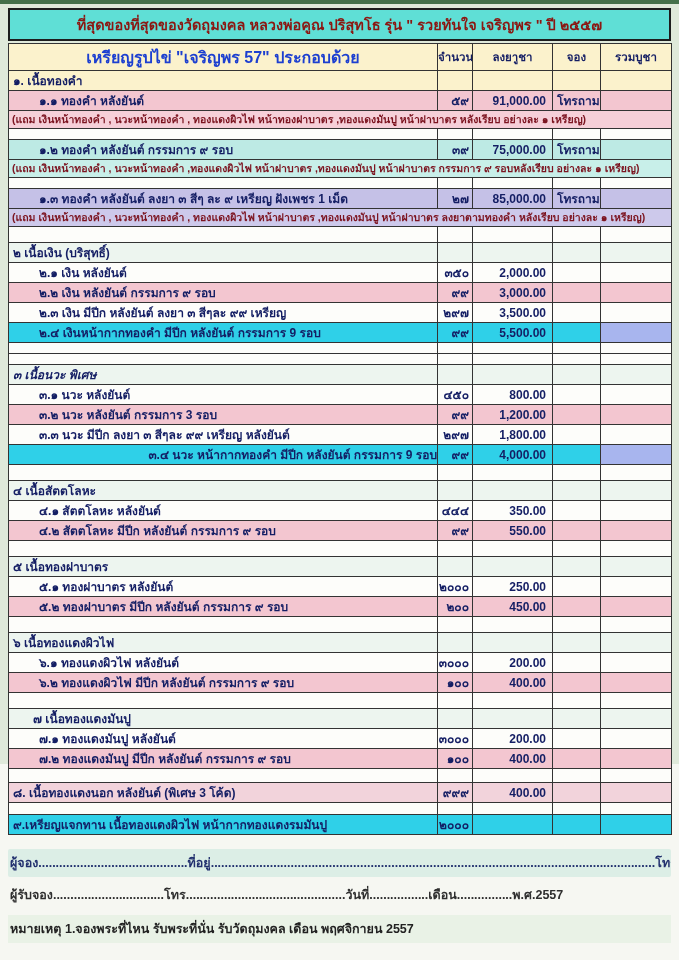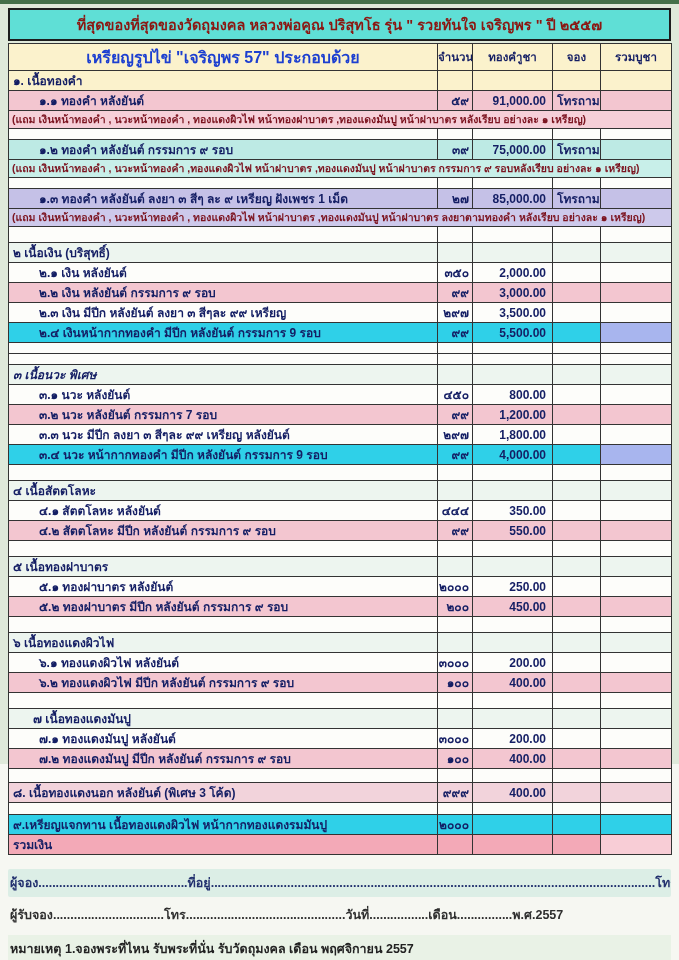--- a/index.html
+++ b/index.html
@@ -81,21 +81,21 @@
       <col class="c-item">
         <col class="c-qty">
         <col class="c-price">
         <col class="c-book">
         <col class="c-total">
     </colgroup>
     <thead>
       <tr>
         <th class="ph">เหรียญรูปไข่ "เจริญพร 57" ประกอบด้วย</th>
         <th class="ch">จำนวน</th>
-        <th class="ch">ทองคำูชา</th>
+        <th class="ch">ลงยาูชา</th>
         <th class="ch">จอง</th>
         <th class="ch">รวมบูชา</th>
       </tr>
     </thead>
     <tbody>
         <tr class="r-section">
           <td class="lbl" style="background: rgb(251, 242, 204);">๑. เนื้อทองคำ</td>
           <td class="qty" style="background: rgb(251, 242, 204);"></td>
           <td class="price" style="background: rgb(251, 242, 204);"></td>
           <td class="book" style="background: rgb(251, 242, 204);"></td>
@@ -209,35 +209,35 @@
           <td class="total" style="background: rgb(237, 245, 239);"></td>
         </tr>
         <tr class="r-item">
           <td class="lbl ind" style="background: rgb(253, 253, 250);">๓.๑   นวะ หลังยันต์</td>
           <td class="qty" style="background: rgb(253, 253, 250);">๔๕๐</td>
           <td class="price" style="background: rgb(253, 253, 250);">800.00</td>
           <td class="book" style="background: rgb(253, 253, 250);"></td>
           <td class="total" style="background: rgb(253, 253, 250);"></td>
         </tr>
         <tr class="r-item">
-          <td class="lbl ind" style="background: rgb(243, 198, 208);">๓.๒   นวะ   หลังยันต์ กรรมการ 7 รอบ</td>
+          <td class="lbl ind" style="background: rgb(243, 198, 208);">๓.๒   นวะ   หลังยันต์ กรรมการ 3 รอบ</td>
           <td class="qty" style="background: rgb(243, 198, 208);">๙๙</td>
           <td class="price" style="background: rgb(243, 198, 208);">1,200.00</td>
           <td class="book" style="background: rgb(243, 198, 208);"></td>
           <td class="total" style="background: rgb(243, 198, 208);"></td>
         </tr>
         <tr class="r-item">
           <td class="lbl ind" style="background: rgb(253, 253, 250);">๓.๓   นวะ มีปีก  ลงยา ๓ สีๆละ ๙๙ เหรียญ  หลังยันต์</td>
           <td class="qty" style="background: rgb(253, 253, 250);">๒๙๗</td>
           <td class="price" style="background: rgb(253, 253, 250);">1,800.00</td>
           <td class="book" style="background: rgb(253, 253, 250);"></td>
           <td class="total" style="background: rgb(253, 253, 250);"></td>
         </tr>
         <tr class="r-item">
-          <td class="lbl ind" style="background: rgb(47, 208, 232);">๓.๔   นวะ หน้ากากทองคำ  มีปีก  หลังยันต์ กรรมการ 9 รอบ</td>
+          <td class="lbl ind" style="background: rgb(47, 208, 232); text-align: right;">๓.๔   นวะ หน้ากากทองคำ  มีปีก  หลังยันต์ กรรมการ 9 รอบ</td>
           <td class="qty" style="background: rgb(47, 208, 232);">๙๙</td>
           <td class="price" style="background: rgb(47, 208, 232);">4,000.00</td>
           <td class="book" style="background: rgb(47, 208, 232);"></td>
           <td class="total" style="background: rgb(168, 181, 238);"></td>
         </tr>
         <tr class="r-spacer" style="height: 16px;">
           <td class="sp"></td>
           <td class="sp"></td>
           <td class="sp"></td>
           <td class="sp"></td>
@@ -369,27 +369,20 @@
           <td class="sp"></td>
           <td class="sp"></td>
         </tr>
         <tr class="r-item">
           <td class="lbl" style="background: rgb(47, 208, 232);">๙.เหรียญแจกทาน เนื้อทองแดงผิวไฟ หน้ากากทองแดงรมมันปู</td>
           <td class="qty" style="background: rgb(47, 208, 232);">๒๐๐๐</td>
           <td class="price" style="background: rgb(47, 208, 232);"></td>
           <td class="book" style="background: rgb(47, 208, 232);"></td>
           <td class="total" style="background: rgb(47, 208, 232);"></td>
         </tr>
-        <tr class="r-grand">
-          <td class="lbl" style="background: rgb(243, 169, 183);">รวมเงิน</td>
-          <td class="qty" style="background: rgb(243, 169, 183);"></td>
-          <td class="price" style="background: rgb(243, 169, 183);"></td>
-          <td class="book" style="background: rgb(243, 169, 183);"></td>
-          <td class="total" style="background: rgb(248, 205, 214);"></td>
-        </tr>
       </tbody>
   </table>
 
   <div class="footer">
     <div class="form-line form-line1">ผู้จอง...........................................ที่อยู่................................................................................................................................โทร.....................</div>
     <div class="form-line form-line2">ผู้รับจอง................................โทร..............................................วันที่.................เดือน................พ.ศ.2557</div>
     <div class="notes-block">
       <div class="note-line band">หมายเหตุ 1.จองพระที่ไหน รับพระที่นั่น รับวัดถุมงคล  เดือน พฤศจิกายน 2557</div>
 
     </div>

